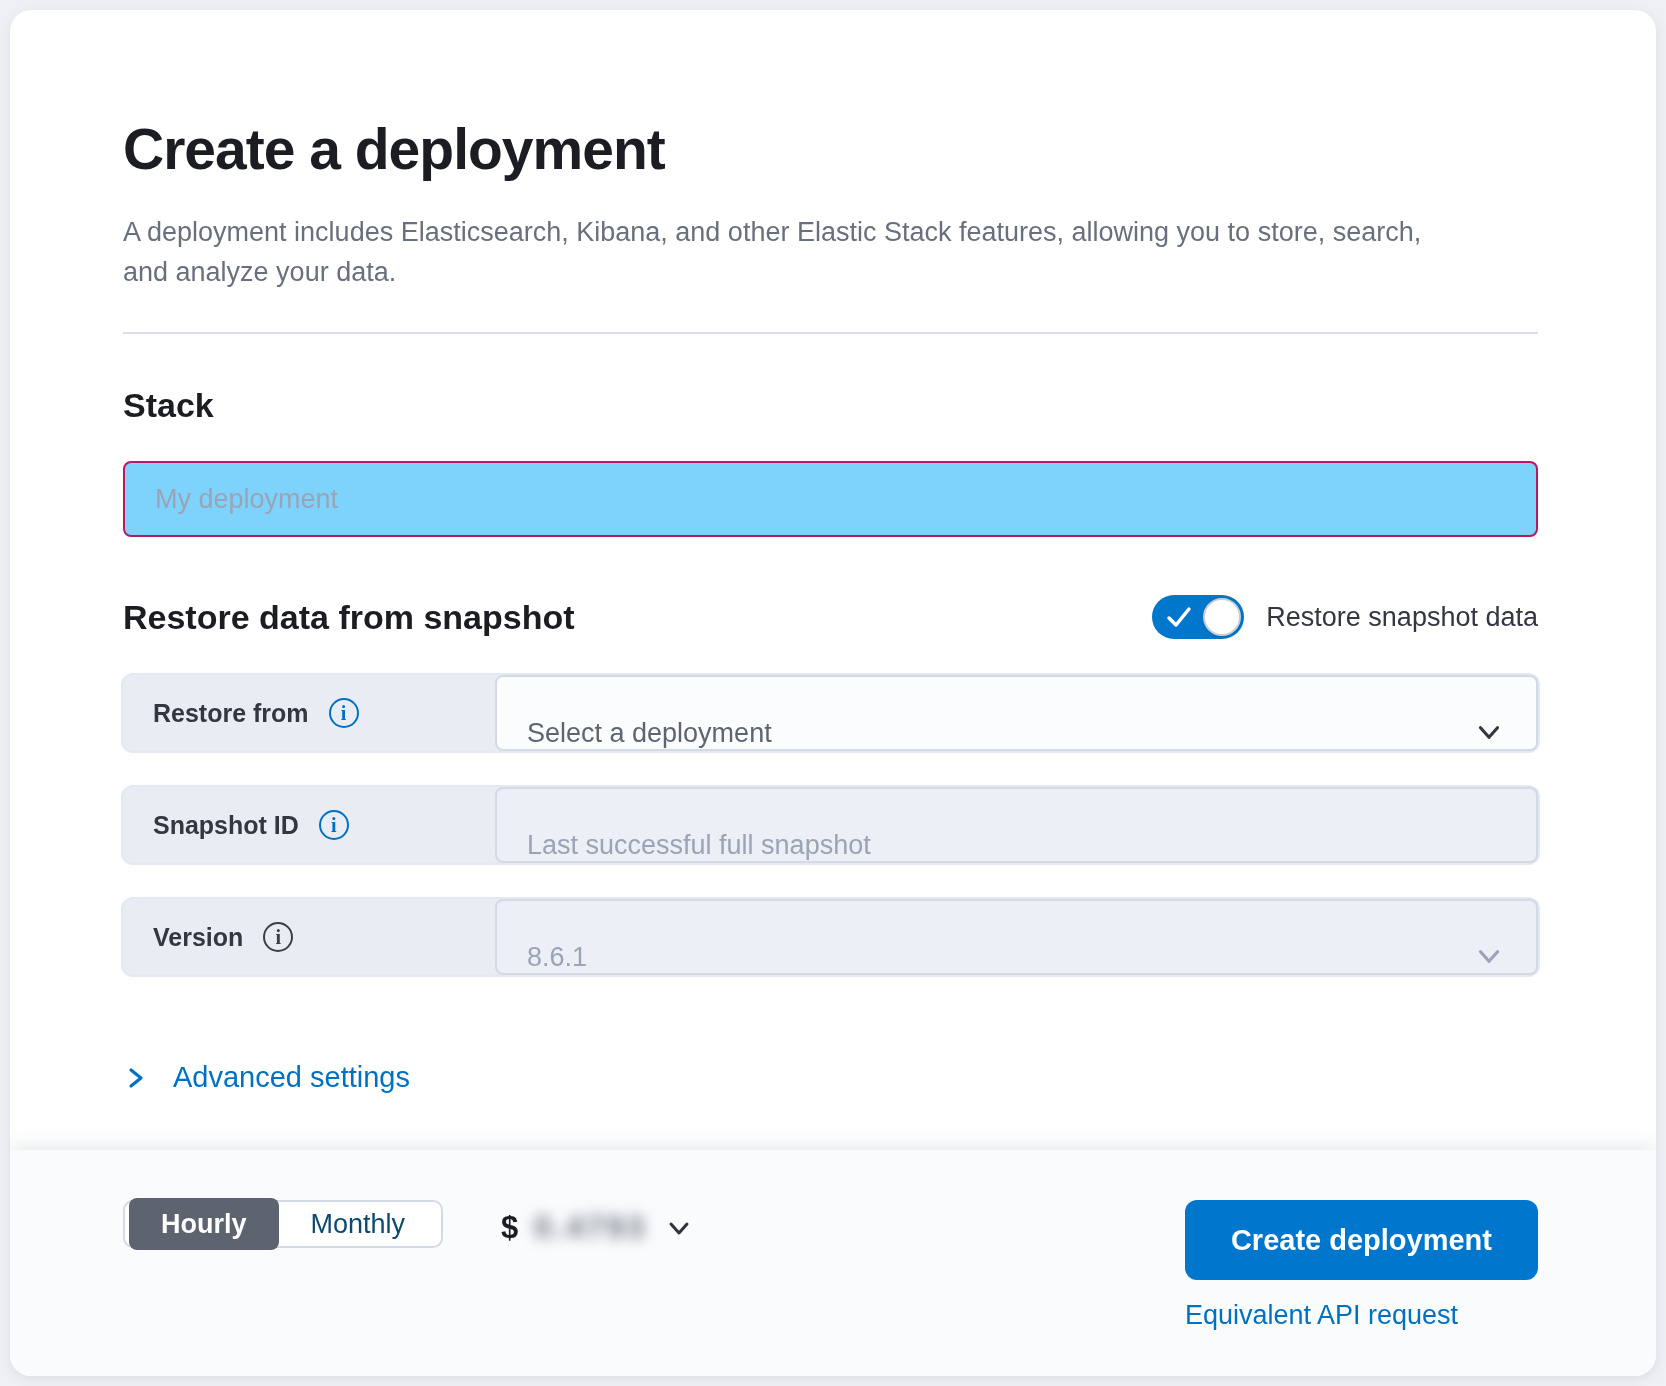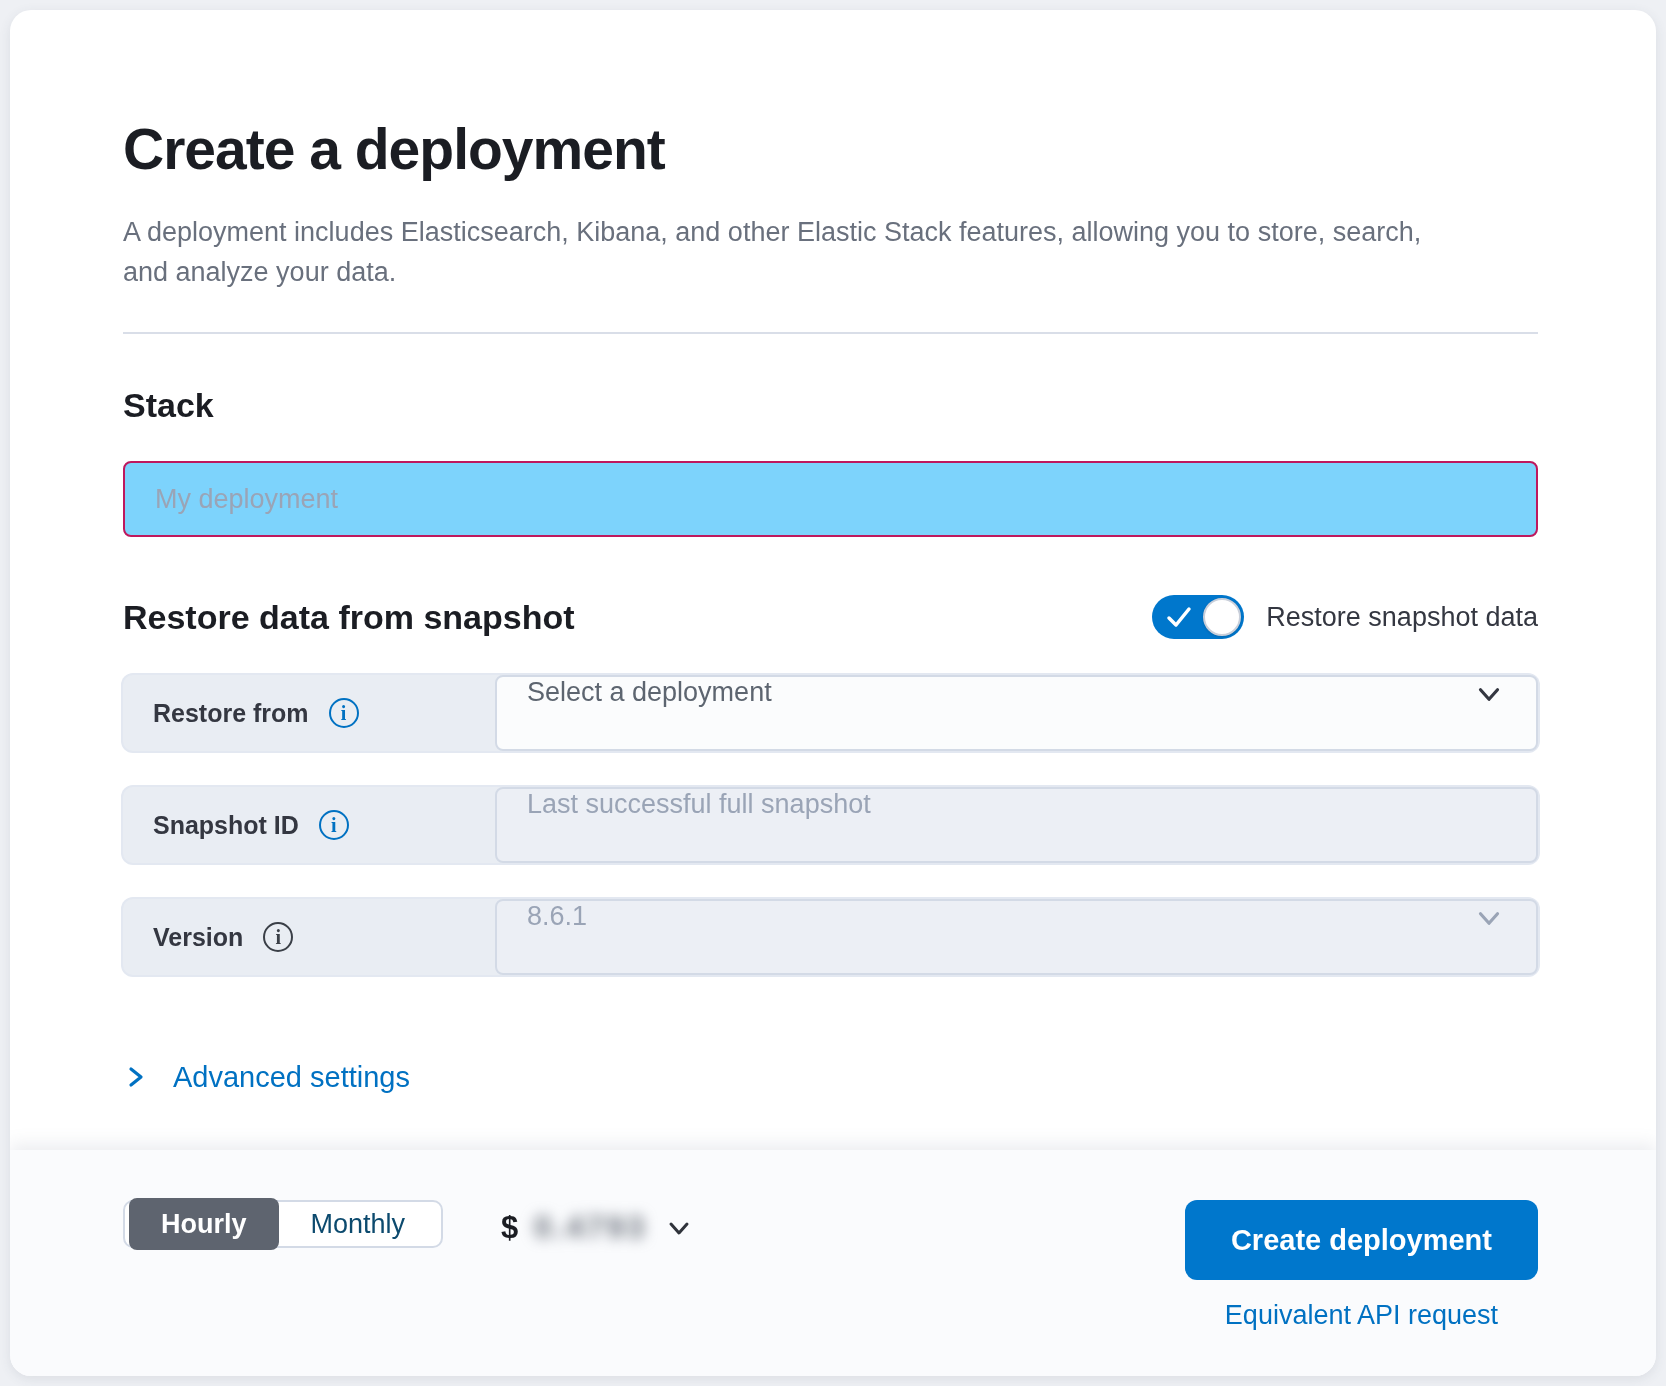--- a/index.html
+++ b/index.html
@@ -83,31 +83,31 @@
   .info-icon {
     width:30px; height:30px; border-radius:50%;
     border:2.5px solid #0071c2; color:#0071c2;
     display:flex; align-items:center; justify-content:center;
     font-size:20px; font-weight:700; font-family:"Liberation Serif", serif;
     line-height:1;
   }
   .info-icon.dark { border-color:#3a3f47; color:#3a3f47; }
   .row-field {
     flex:1;
-    display:flex; align-items:flex-start;
+    display:flex; align-items:flex-end;
     padding:0 30px;
     font-size:27px;
     border:2px solid #d3dae6; border-radius:8px;
   }
   .row-field.enabled   { background:#fbfcfd; color:#5d6570; cursor:pointer; }
   .row-field.disabled  { background:#eceff5; color:#9aa4b6; }
   .row-field .chev { margin-left:auto; }
   .advanced {
     margin-top:50px;
-    display:inline-flex; align-items:flex-start; gap:24px;
+    display:inline-flex; align-items:flex-end; gap:24px;
     color:#0071c2; font-size:29px; font-weight:500;
     cursor:pointer;
   }
   .bottombar {
     height:226px;
     background:#fafbfd;
     box-shadow:0 -6px 16px rgba(120,130,150,0.14);
     padding:50px 118px 0 113px;
     display:flex; align-items:flex-start;
     position:relative;
@@ -131,21 +131,21 @@
     display:flex; align-items:center; gap:16px;
     font-size:31px; font-weight:700; color:#1b1d23;
     cursor:pointer; margin-top:8px;
   }
   .price .masked {
     filter:blur(7px);
     color:#646b76; letter-spacing:3px;
   }
   .right-cluster {
     margin-left:auto;
-    display:flex; flex-direction:column; align-items:center; gap:20px;
+    display:flex; flex-direction:column; gap:20px;
   }
   .create-btn {
     height:80px; padding:0 46px;
     background:#0077cc; color:#ffffff;
     font-size:29px; font-weight:700;
     border:none; border-radius:12px; cursor:pointer;
     font-family:"Liberation Sans", sans-serif;
   }
   .api-link {
     color:#0071c2; font-size:27px; font-weight:500;

